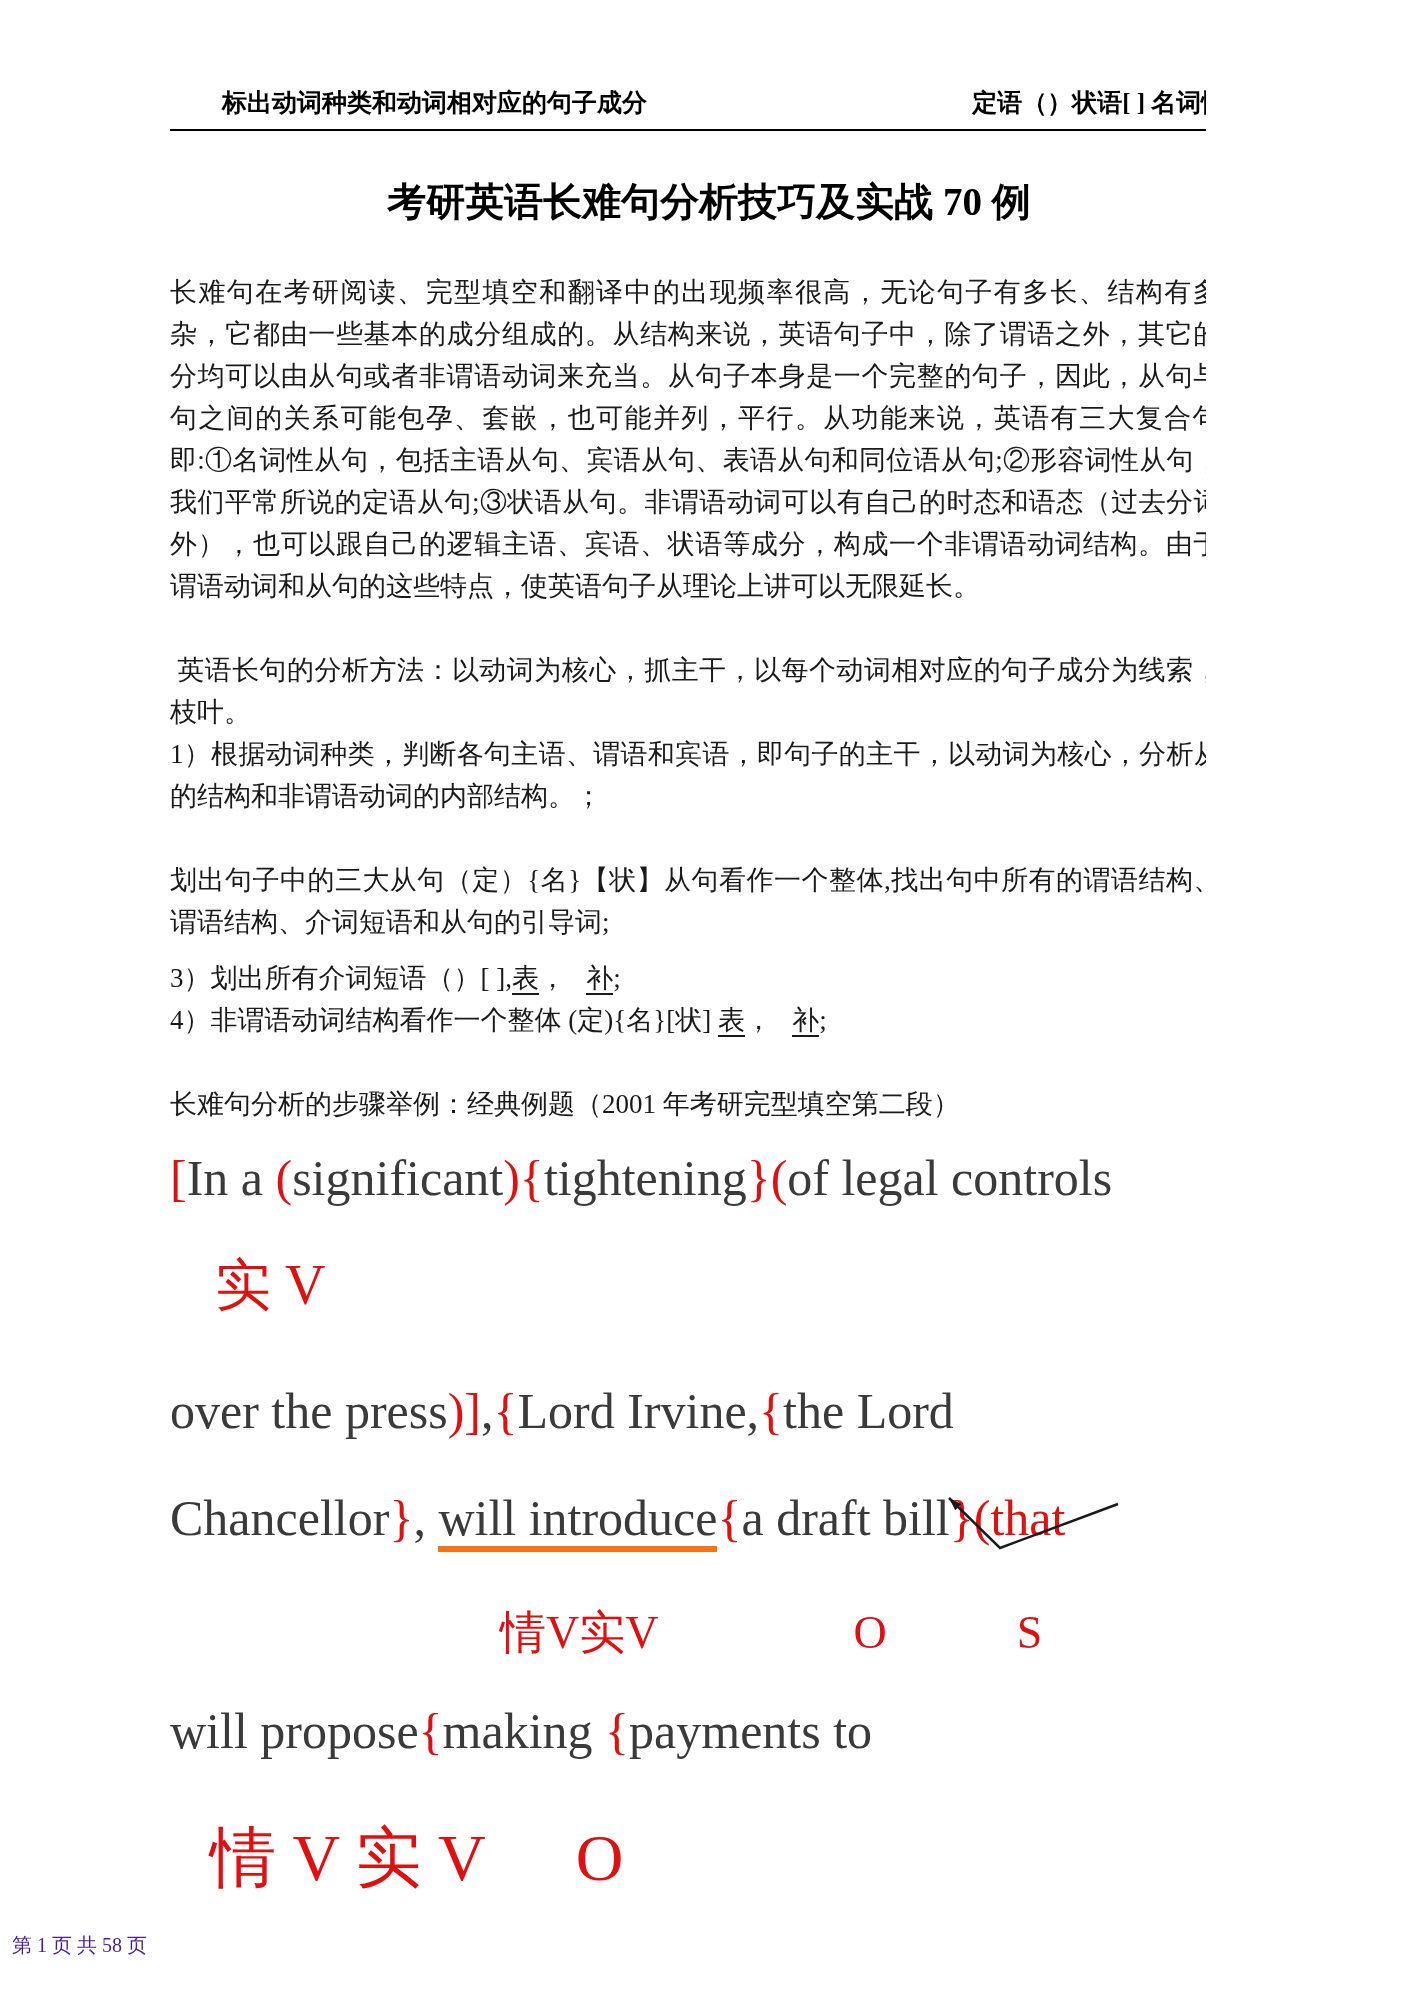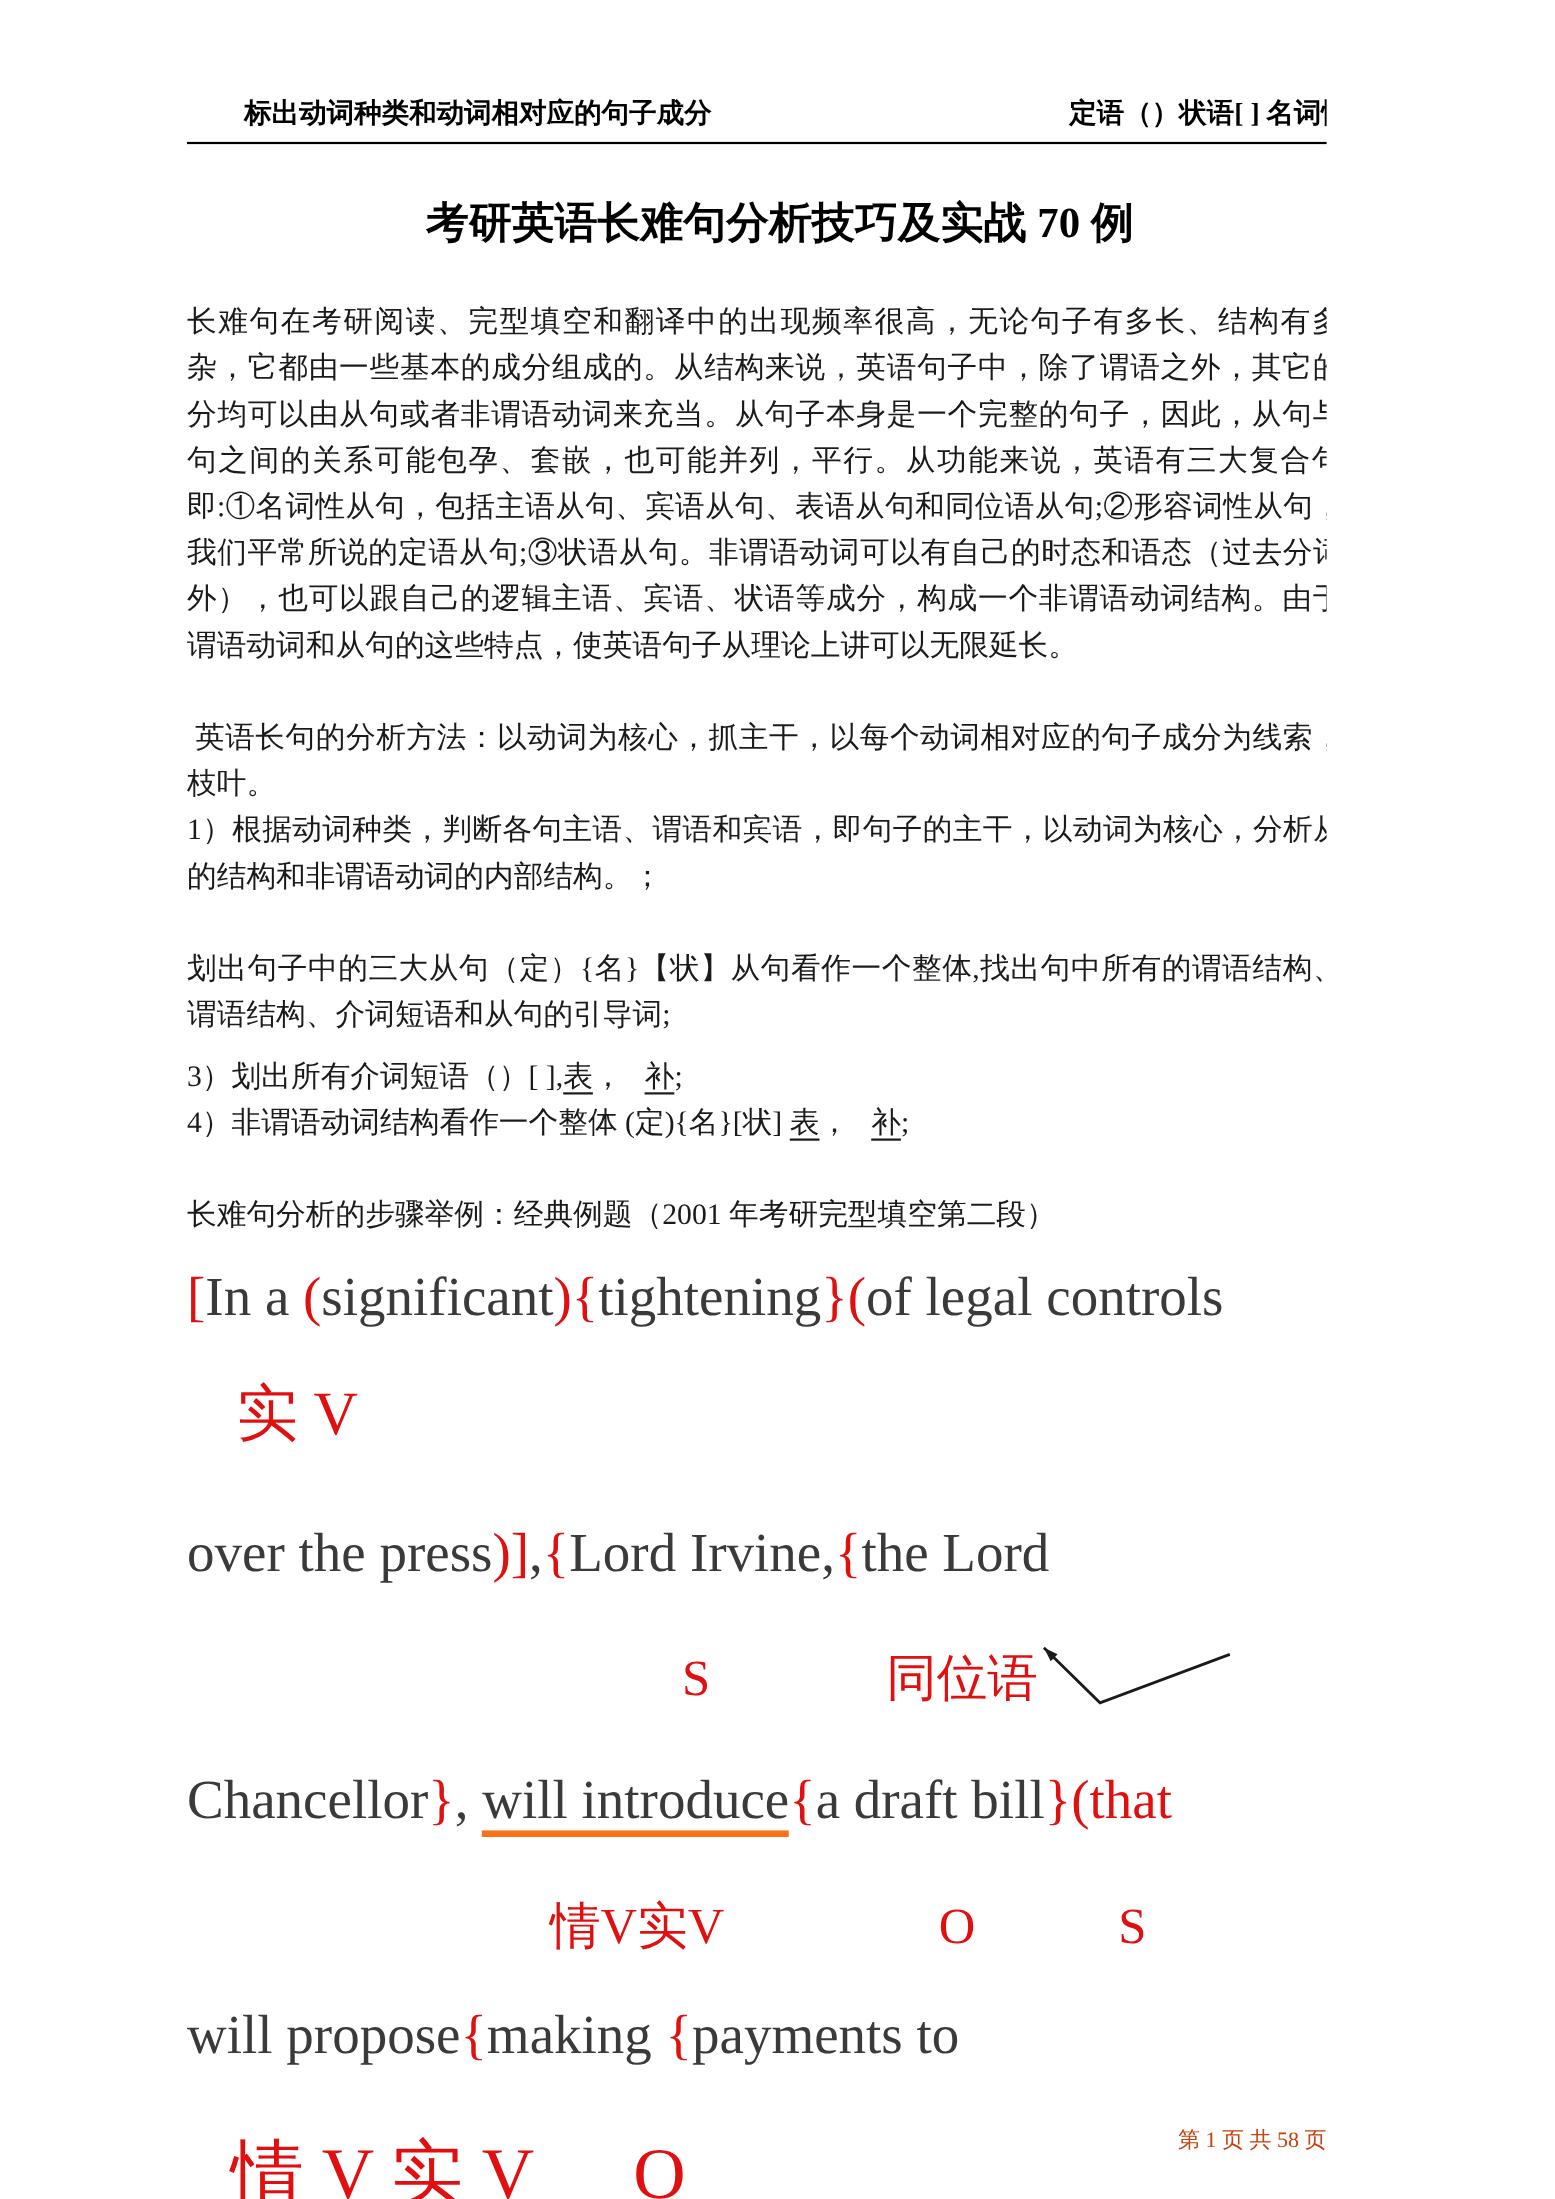--- a/index.html
+++ b/index.html
@@ -34,21 +34,21 @@
   .ann3 { font-size:46px; margin-top:56px; }
   .ann4 { font-size:66px; margin-top:54px;text-decoration:underline; }
   .bl2 { margin-top:60px; }
   .bl3 { margin-top:52px; }
   .bl4 { margin-top:40px; }
 
   .arrow { position:absolute; left:935px; top:1488px; }
 
   .footer {
     position:absolute; bottom:40px; left:0; width:100%;
-    text-align:right; font-size:20px; color:#c2410c;
+    text-align:left; font-size:20px; color:#4c1d95;padding-left:12px;
   }
 </style>
 </head>
 <body>
 
 <div class="page">
   <div class="content">
 
     <div class="header">
       <span>标出动词种类和动词相对应的句子成分</span>
@@ -69,21 +69,20 @@
     <p class="para gap">长难句分析的步骤举例：经典例题（2001 年考研完型填空第二段）</p>
 
     <div class="big">
 
       <div class="bigline"><span class="red">[</span><span>In a </span><span class="red">(</span><span>significant</span><span class="red">){</span><span>tightening</span><span class="red">}(</span><span>of legal controls</span></div>
 
       <div class="ann ann1"><span style="margin-left:45px;">实 V</span></div>
 
       <div class="bigline bl2"><span>over the press</span><span class="red">)]</span><span>,</span><span class="red">{</span><span>Lord Irvine,</span><span class="red">{</span><span>the Lord</span></div>
 
-      <div class="ann ann2"><span style="margin-left:450px;">S</span><span style="margin-left:160px;">同位语</span></div>
 
       <div class="bigline bl3"><span>Chancellor</span><span class="red">}</span><span>, </span><span class="u-big">will introduce</span><span class="red">{</span><span>a draft bill</span><span class="red">}</span><span class="red">(that</span></div>
 
       <div class="ann ann3"><span style="margin-left:330px;">情V实V</span><span style="margin-left:195px;">O</span><span style="margin-left:130px;">S</span></div>
 
       <div class="bigline bl4"><span>will propose</span><span class="red">{</span><span>making </span><span class="red">{</span><span>payments to</span></div>
 
       <div class="ann ann4"><span style="margin-left:40px;">情 V 实 V</span><span style="margin-left:90px;">O</span></div>
 
     </div>

